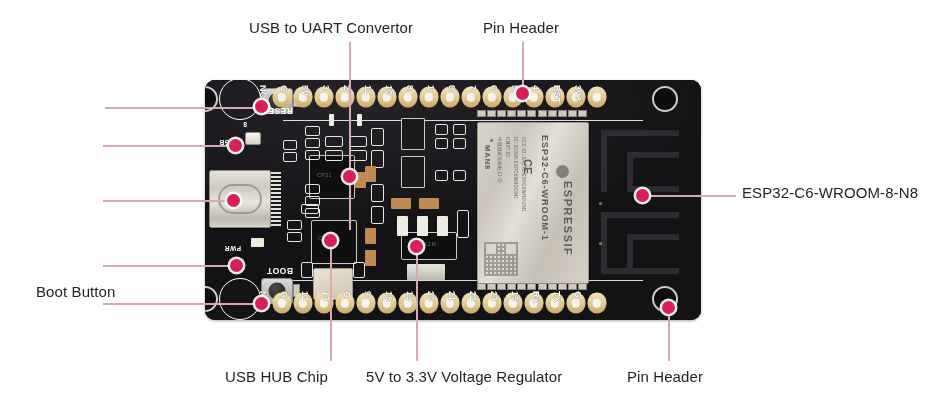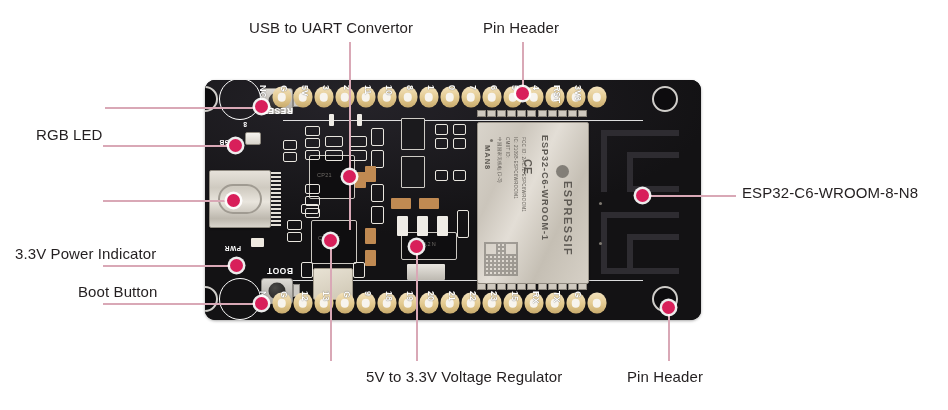--- a/index.html
+++ b/index.html
@@ -448,41 +448,40 @@
   <div class="lead v" style="left:349px;top:42px;height:188px;"></div>
   <div class="dot" style="left:343px;top:170px;width:13px;height:13px;"></div>
 
   <div class="label" style="left:483px;top:17px;">Pin Header</div>
   <div class="lead v" style="left:522px;top:42px;height:50px;"></div>
   <div class="dot" style="left:516px;top:87px;width:13px;height:13px;"></div>
 
   <div class="lead h" style="left:105px;top:107px;width:156px;"></div>
   <div class="dot" style="left:255px;top:100px;width:13px;height:13px;"></div>
 
-  <div class="label" style="left:36px;top:124px;">RGB LED</div>
   <div class="lead h" style="left:103px;top:145px;width:132px;"></div>
   <div class="dot" style="left:229px;top:139px;width:13px;height:13px;"></div>
 
   <div class="label two-line" style="left:39px;top:174px;width:170px;">
   </div>
   <div class="lead h" style="left:103px;top:200px;width:132px;"></div>
   <div class="dot" style="left:227px;top:194px;width:13px;height:13px;"></div>
 
-  <div class="label" style="left:15px;top:243px;">3.3V Power Indicator</div>
   <div class="lead h" style="left:103px;top:265px;width:135px;"></div>
   <div class="dot" style="left:230px;top:259px;width:13px;height:13px;"></div>
 
-  <div class="label" style="left:36px;top:281px;margin-left:42px;">Boot Button</div>
+  <div class="label" style="left:36px;top:281px;">Boot Button</div>
   <div class="lead h" style="left:103px;top:303px;width:152px;"></div>
   <div class="dot" style="left:255px;top:297px;width:13px;height:13px;"></div>
 
   <div class="label" style="left:742px;top:182px;">ESP32-C6-WROOM-8-N8</div>
   <div class="lead h" style="left:648px;top:195px;width:88px;"></div>
   <div class="dot" style="left:636px;top:189px;width:13px;height:13px;"></div>
 
+  <div class="label" style="left:225px;top:366px;">USB HUB Chip</div>
   <div class="lead v" style="left:330px;top:245px;height:116px;"></div>
   <div class="dot" style="left:324px;top:234px;width:13px;height:13px;"></div>
 
   <div class="label" style="left:366px;top:366px;">5V to 3.3V Voltage Regulator</div>
   <div class="lead v" style="left:416px;top:252px;height:109px;"></div>
   <div class="dot" style="left:410px;top:240px;width:13px;height:13px;"></div>
 
   <div class="label" style="left:627px;top:366px;">Pin Header</div>
   <div class="lead v" style="left:668px;top:312px;height:49px;"></div>
   <div class="dot" style="left:662px;top:301px;width:13px;height:13px;"></div>

